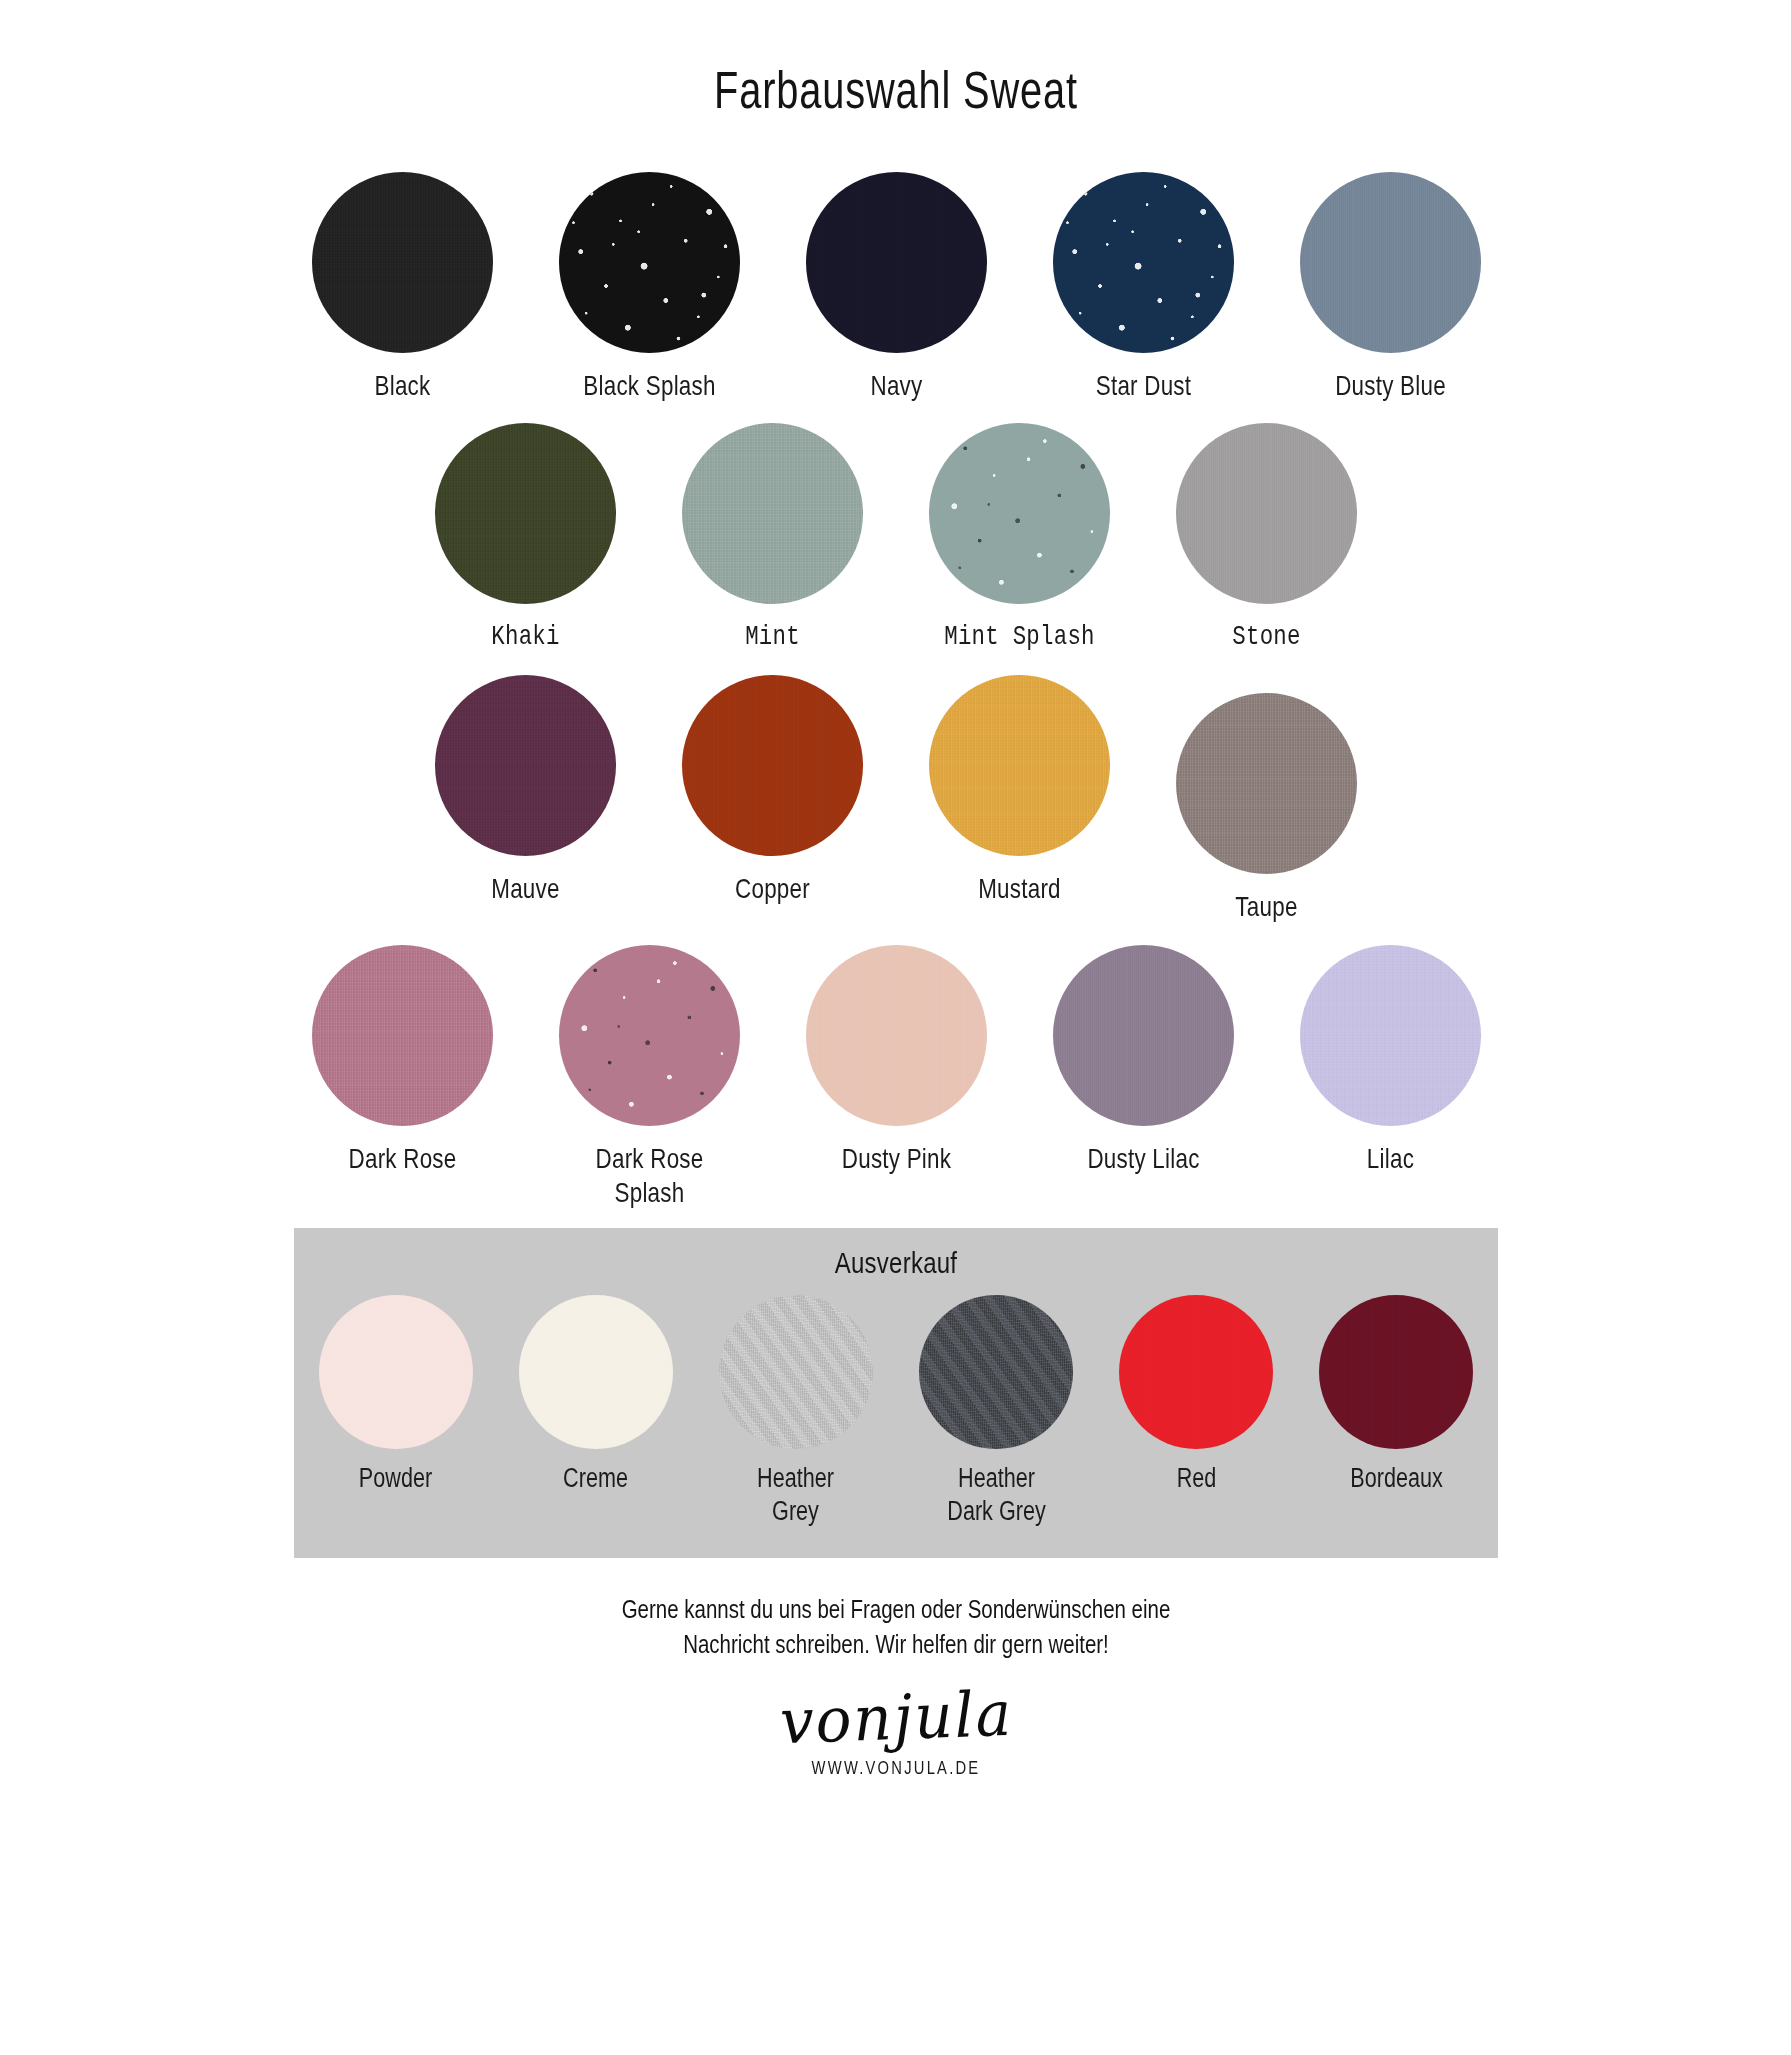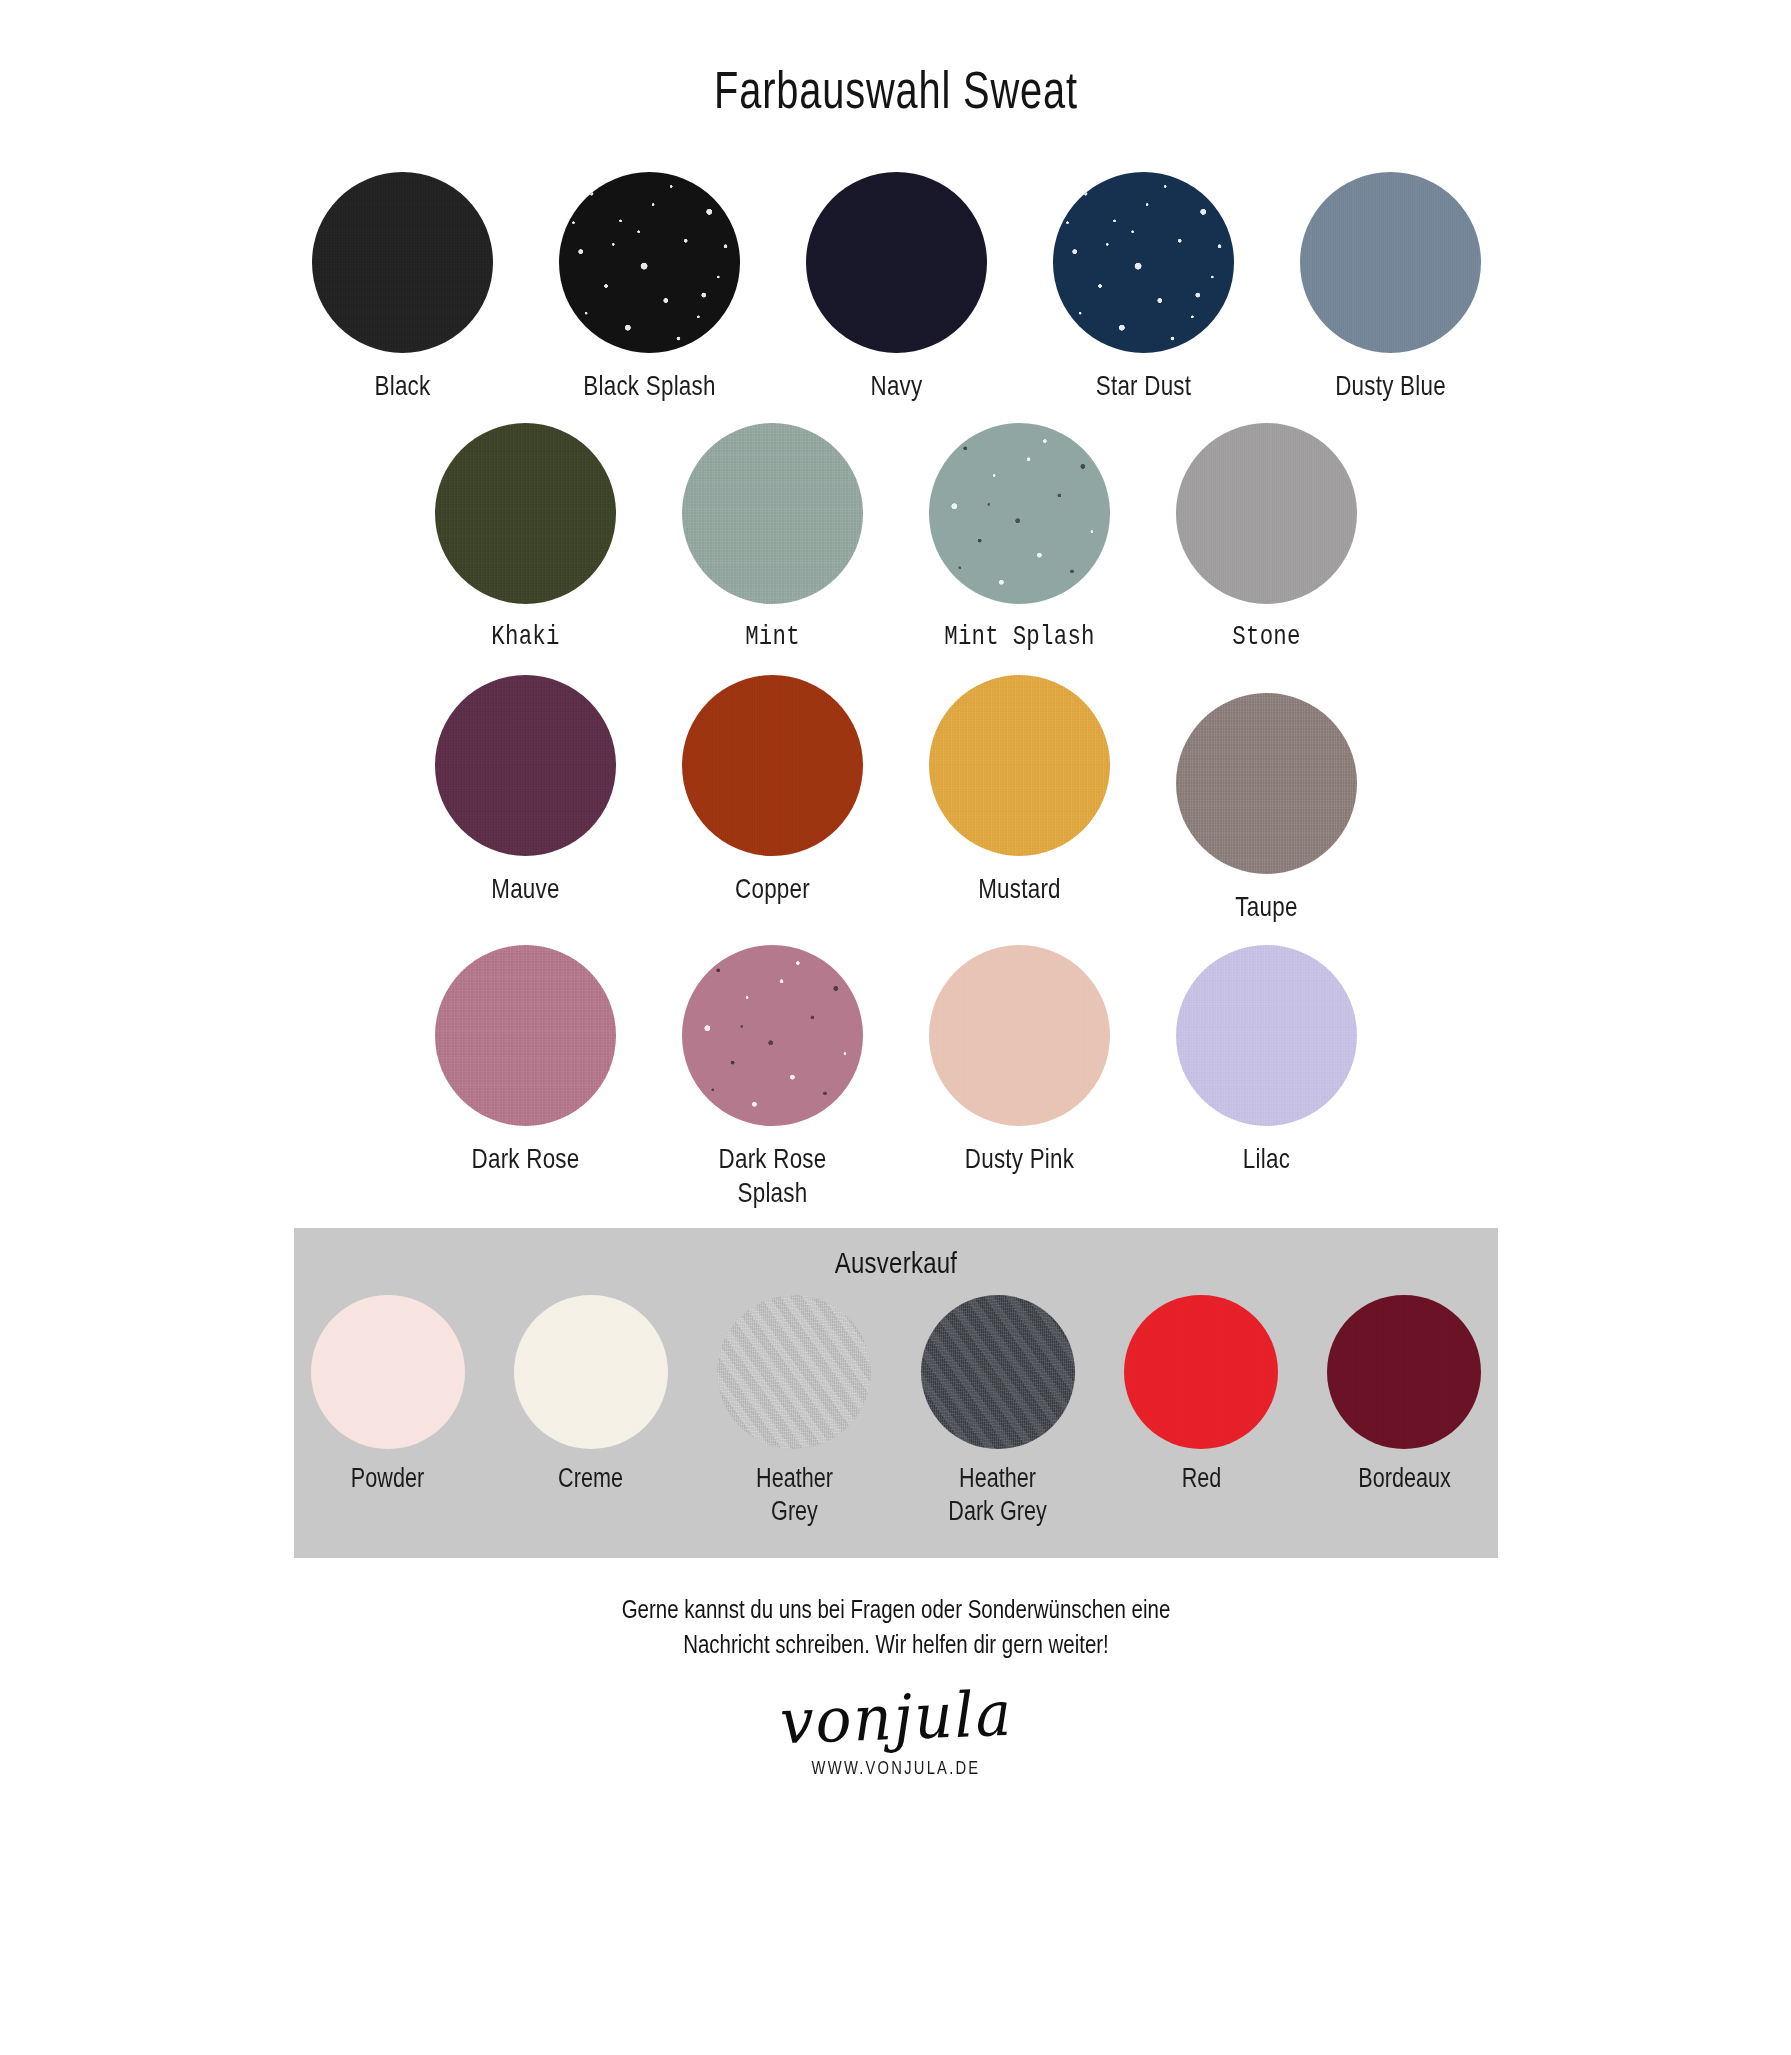--- a/index.html
+++ b/index.html
@@ -146,21 +146,21 @@
   .row-gap-3 { margin-top: 21px; }
 
   
   .cell.offset-down { padding-top: 18px; }
 
   
   .soldout-panel {
     background: #c8c8c8;
     width: 1204px;
     margin: 18px auto 0;
-    padding: 18px 0 30px;
+    padding: 18px 8px 30px;
     box-sizing: border-box;
   }
   .soldout-title {
     text-align: center;
     font-size: 30px;
     font-weight: 300;
     transform: scaleX(0.80);
     color: #161616;
     margin: 0 0 15px;
     letter-spacing: 0.3px;
@@ -335,20 +335,26 @@
         <div class="dot-label">Dark Rose
 Splash</div>
       </div>
       <div class="cell">
         <div class="dot" style="background: rgb(232, 196, 181);">
           <div class="tex tex-soft"></div>
         </div>
         <div class="dot-label">Dusty Pink</div>
       </div>
       <div class="cell">
+        <div class="dot" style="background: rgb(141, 127, 145);">
+          <div class="tex tex-soft"></div>
+        </div>
+        <div class="dot-label">Dusty Lilac</div>
+      </div>
+      <div class="cell">
         <div class="dot" style="background: rgb(200, 194, 229);">
           <div class="tex tex-weave"></div>
         </div>
         <div class="dot-label">Lilac</div>
       </div>
     </div>
 </div>
 
 <div class="soldout-panel" style="background: rgb(200, 200, 200);">
   <div class="soldout-title">Ausverkauf</div>

